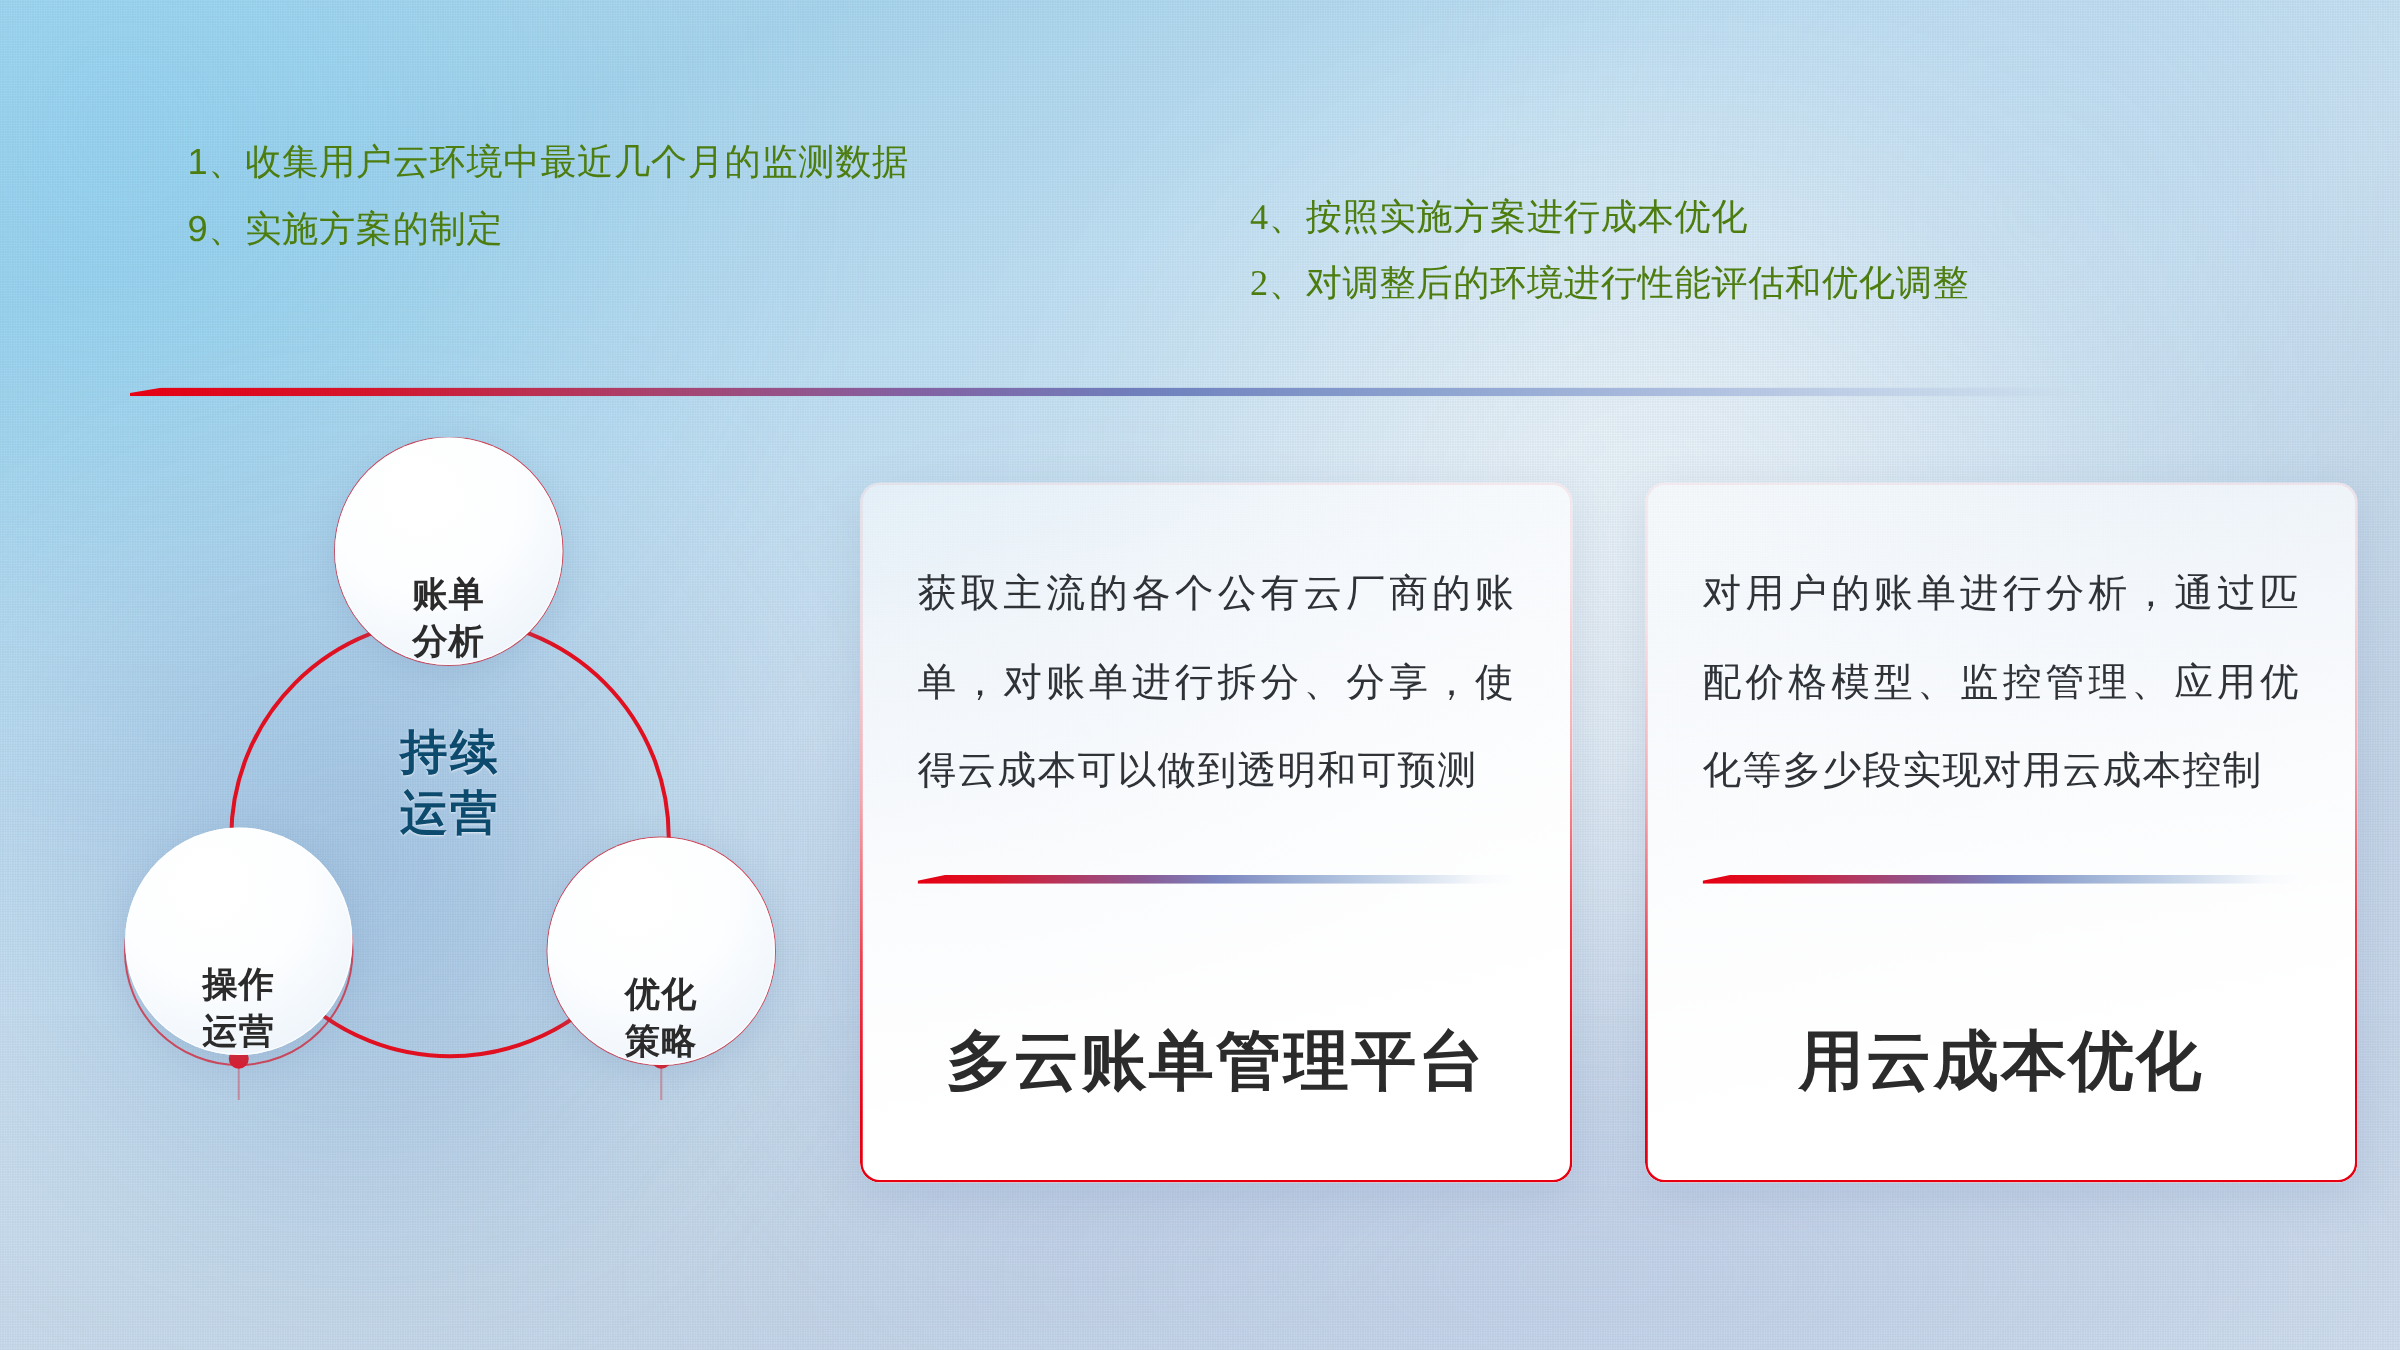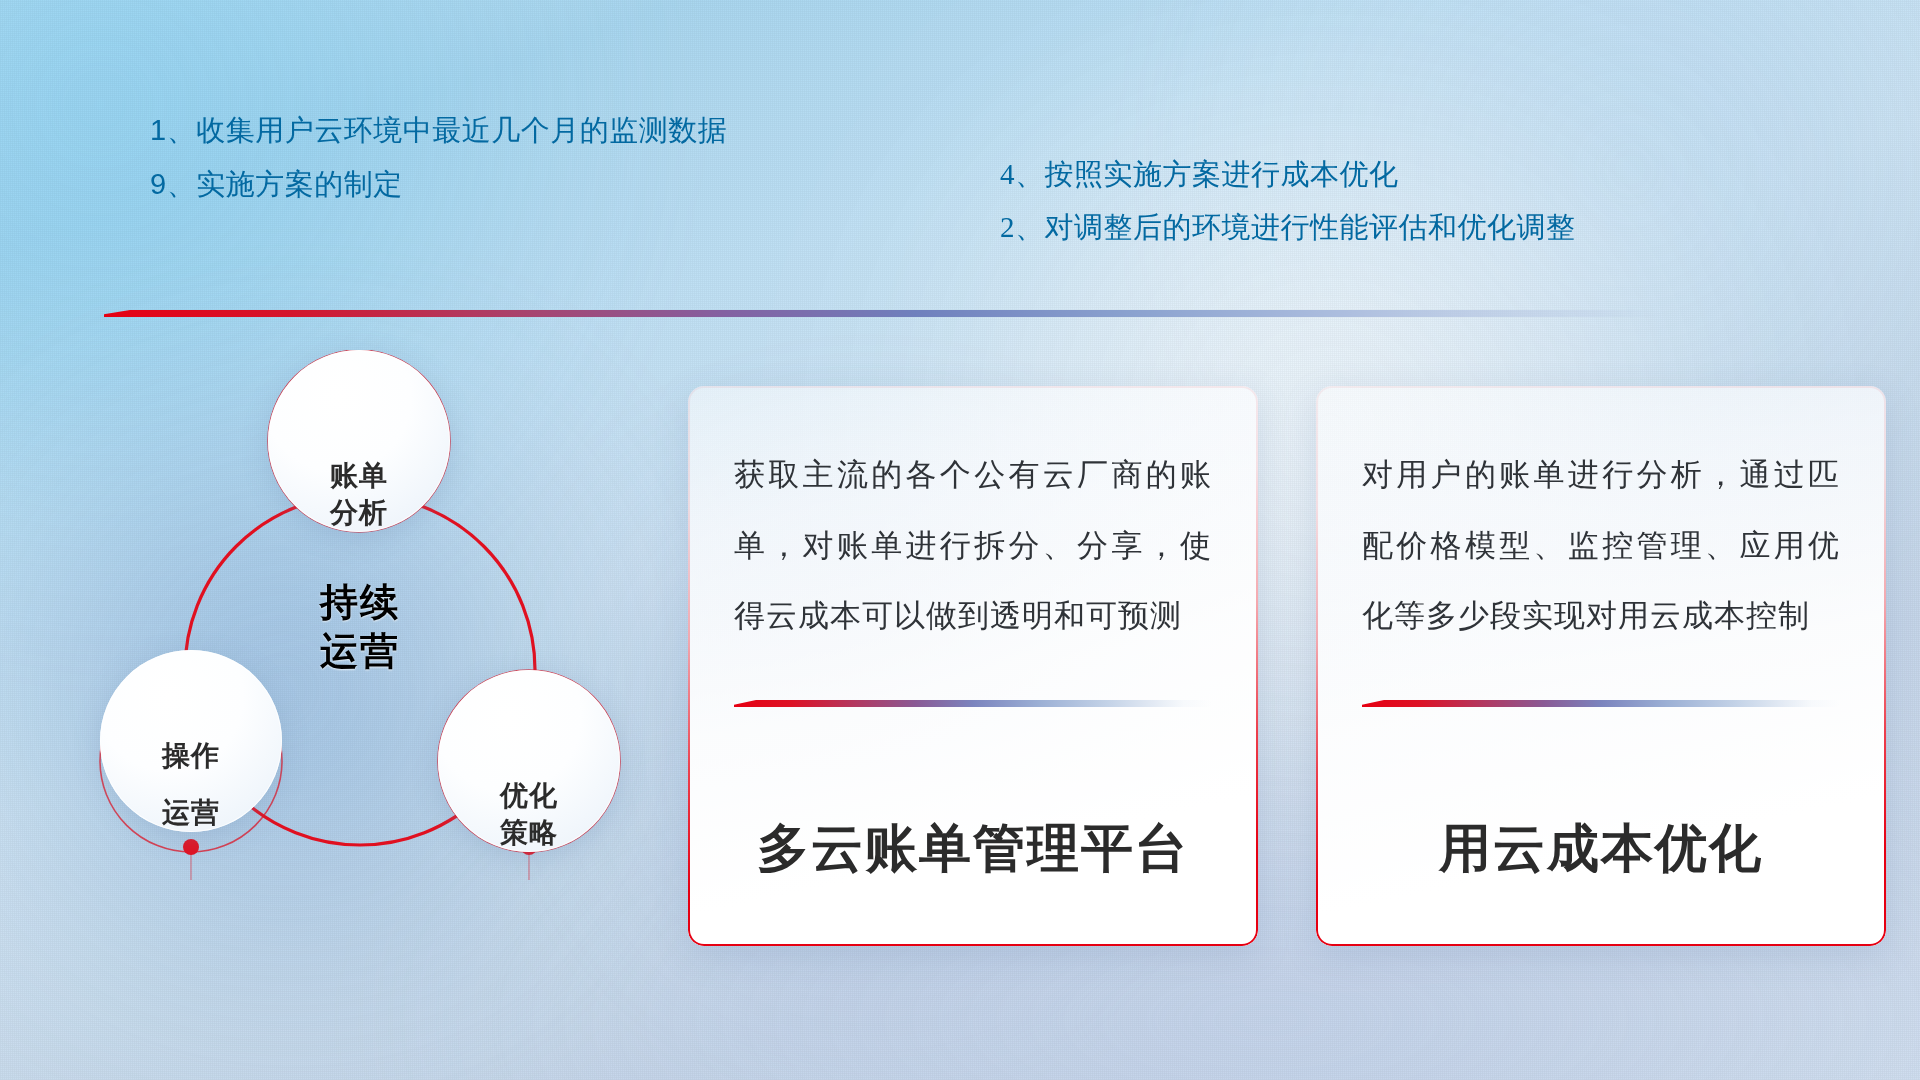--- a/index.html
+++ b/index.html
@@ -84,21 +84,21 @@
     left: 150px;
     width: 1700px;
     display: flex;
     gap: 0;
   }
   .steps-col-a { width: 850px; }
   .steps-col-b { width: 800px; padding-top: 44px; font-family: Liberation Serif, serif; }
   .step-line {
     font-size: 29px;
     line-height: 1.0;
-    color: #0369a1;
+    color: #4d7c0f;
     letter-spacing: .5px;
     white-space: nowrap;
     margin-bottom: 25px;
     font-weight: 400;
   }
   .steps-col-b .step-line { margin-bottom: 24px; }
 
   
   .head-divider {
     position: absolute;
@@ -139,30 +139,30 @@
     align-items: center;
     justify-content: flex-end;
     color: #2b2b2b;
     font-weight: 700;
     font-size: 28px;
     line-height: 1.32;
     text-align: center;
     letter-spacing: 1px;
   }
   .bubble-top   { left: 178px; top: 0px;   width: 182px; height: 182px; }
-  .bubble-left  { left: 10px;  top: 300px; width: 182px; height: 182px; gap: 20px; }
+  .bubble-left  { left: 10px;  top: 312px; width: 182px; height: 182px; }
   .bubble-right { left: 348px; top: 320px; width: 182px; height: 182px; }
 
   .venn-center {
     position: absolute;
     left: 170px;
     top: 228px;
     width: 200px;
     text-align: center;
-    color: #000000;
+    color: #0c4a6e;
     font-weight: 700;
     font-size: 38px;
     line-height: 1.28;
     letter-spacing: 2px;
     text-shadow: 0 1px 2px rgba(255,255,255,.7);
   }
 
   
   .cards {
     position: absolute;

